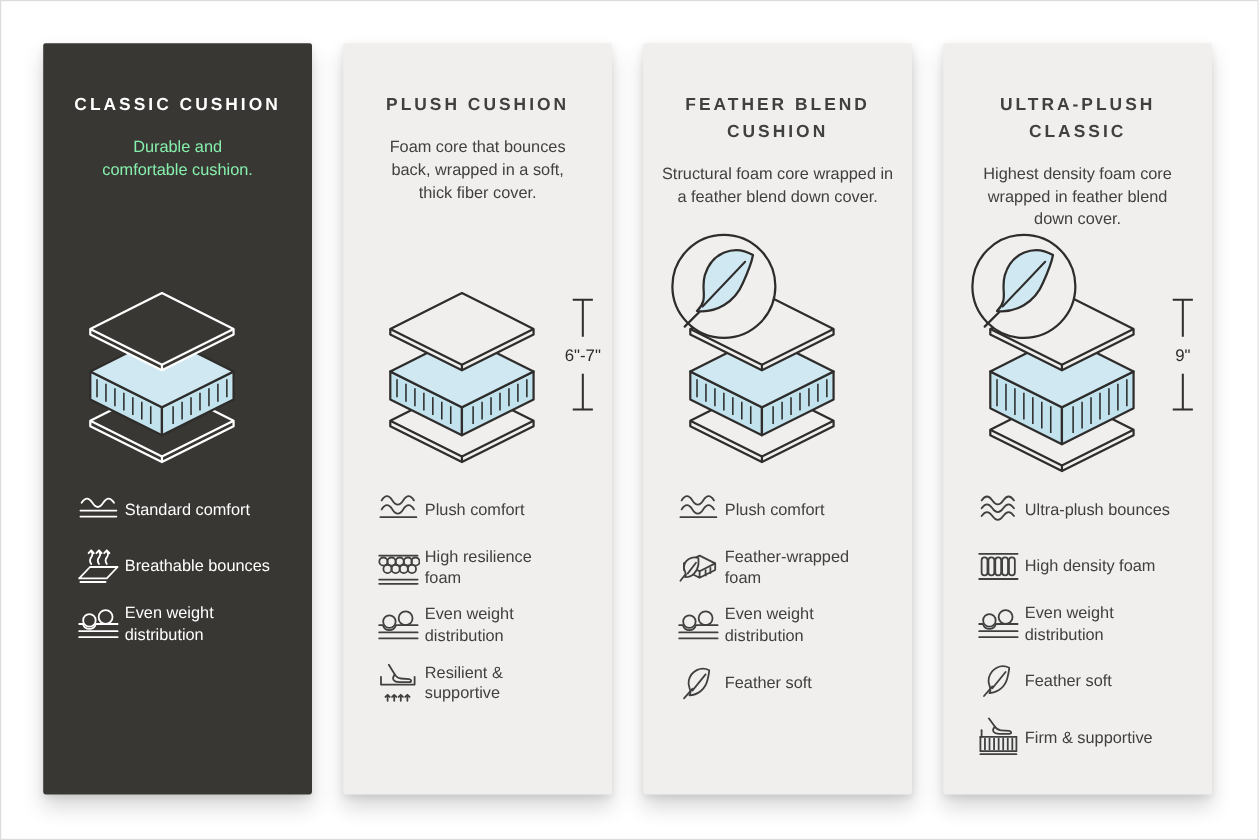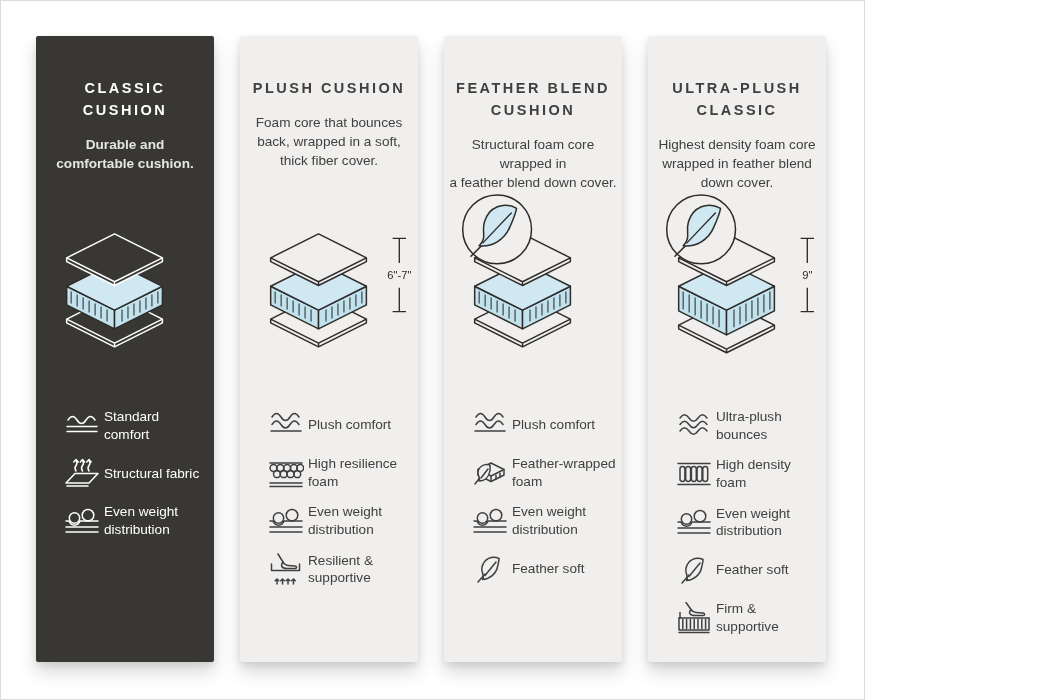--- a/index.html
+++ b/index.html
@@ -1,37 +1,37 @@
 <!DOCTYPE html>
 <html><head>
 <meta charset="utf-8">
 <style>
   html,body{margin:0;padding:0;background:#ffffff;}
   body{font-family:"Liberation Sans","DejaVu Sans",sans-serif;}
   .board{
-    position:relative;width:865px;height:700px;box-sizing:border-box;
+    position:relative;width:1049px;height:700px;box-sizing:border-box;
     background:#ffffff;border:1px solid #dcdcdc;
     display:flex;gap:26px;padding:35px 38px 37px 35px;
   }
   .card{
     position:relative;flex:1;border-radius:2px;box-sizing:border-box;
     background:#f0efed;color:#404040;
     --platefill:#f0efed;--stroke:#2e2d2b;
     box-shadow:0 10px 18px rgba(0,0,0,.16),0 3px 6px rgba(0,0,0,.08);
   }
   .card.dark{background:#383734;color:#ffffff;--platefill:#383734;--stroke:#ffffff;}
   .title{
     margin:42px 10px 0;text-align:center;font-size:14.5px;font-weight:bold;
     letter-spacing:2.5px;line-height:1.5;white-space:pre-line;
   }
   .desc{
     margin:13px auto 0;max-width:200px;text-align:center;font-size:13.6px;
     line-height:1.42;white-space:pre-line;
   }
-  .card.dark .desc{color:#e5e5e5;font-weight:bold;}
+  .card.dark .desc{color:#86efac;}
   .illu{position:absolute;top:156px;left:0;right:0;display:flex;justify-content:center;}
   .cushion-svg{width:222px;height:auto;display:block;}
   .features{list-style:none;margin:0;padding:0;position:absolute;top:372px;left:28px;right:6px;}
   .feature{display:flex;align-items:center;gap:4px;min-height:34px;margin-bottom:13px;}
   .fi{width:36px;height:32px;flex-shrink:0;stroke:currentColor;fill:none;
       stroke-width:1.5;stroke-linecap:round;stroke-linejoin:round;}
   .flabel{font-size:13.6px;line-height:1.3;white-space:pre-line;}
   .measure text{font-size:15px;font-weight:normal;font-family:"Liberation Sans",sans-serif;}
 </style>
 </head>
@@ -190,21 +190,21 @@
       <li class="feature">
         <svg class="fi" viewBox="0 0 36 32">
             <use href="#ic-wave1"></use>
           </svg>
         <span class="flabel">Standard comfort</span>
       </li>
       <li class="feature">
         <svg class="fi" viewBox="0 0 36 32">
             <use href="#ic-breathable"></use>
           </svg>
-        <span class="flabel">Structural fabric</span>
+        <span class="flabel">Breathable bounces</span>
       </li>
       <li class="feature">
         <svg class="fi" viewBox="0 0 36 32">
             <use href="#ic-even-weight"></use>
           </svg>
         <span class="flabel">Even weight
 distribution</span>
       </li>
     </ul>
   </section>

